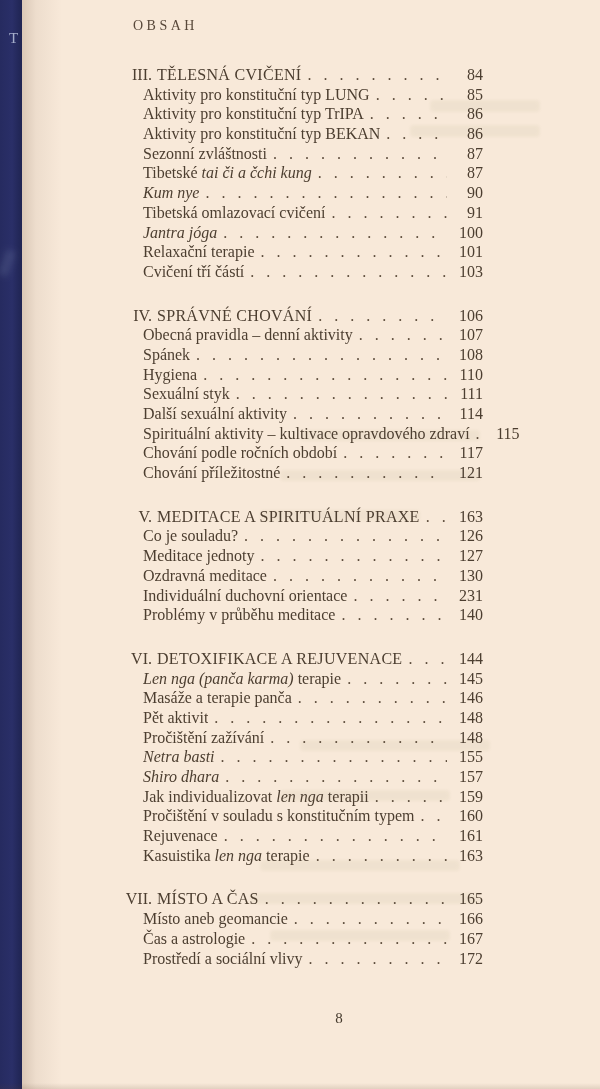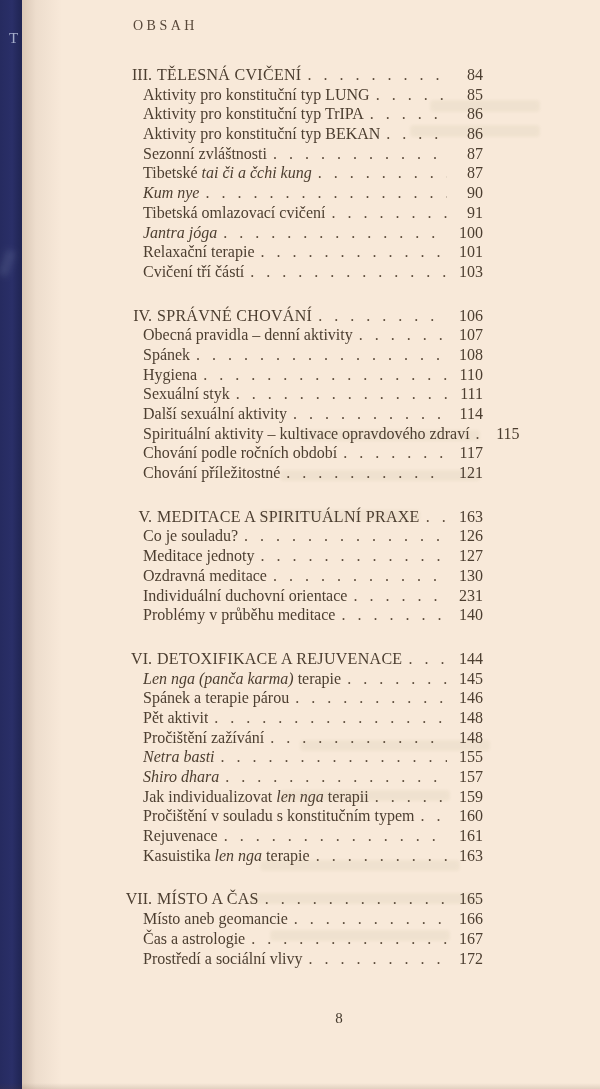--- a/index.html
+++ b/index.html
@@ -246,21 +246,21 @@
           <span class="t title">DETOXIFIKACE A REJUVENACE</span>
           <span class="leader"></span>
           <span class="pg">144</span>
         </div>
         <div class="row sub">
           <span class="t"><span class="i">Len nga (panča karma)</span><span> terapie</span></span>
           <span class="leader"></span>
           <span class="pg">145</span>
         </div>
         <div class="row sub">
-          <span class="t"><span>Spánek a terapie párou</span></span>
+          <span class="t"><span>Masáže a terapie panča</span></span>
           <span class="leader"></span>
           <span class="pg">146</span>
         </div>
         <div class="row sub">
           <span class="t"><span>Pět aktivit</span></span>
           <span class="leader"></span>
           <span class="pg">148</span>
         </div>
         <div class="row sub">
           <span class="t"><span>Pročištění zažívání</span></span>

